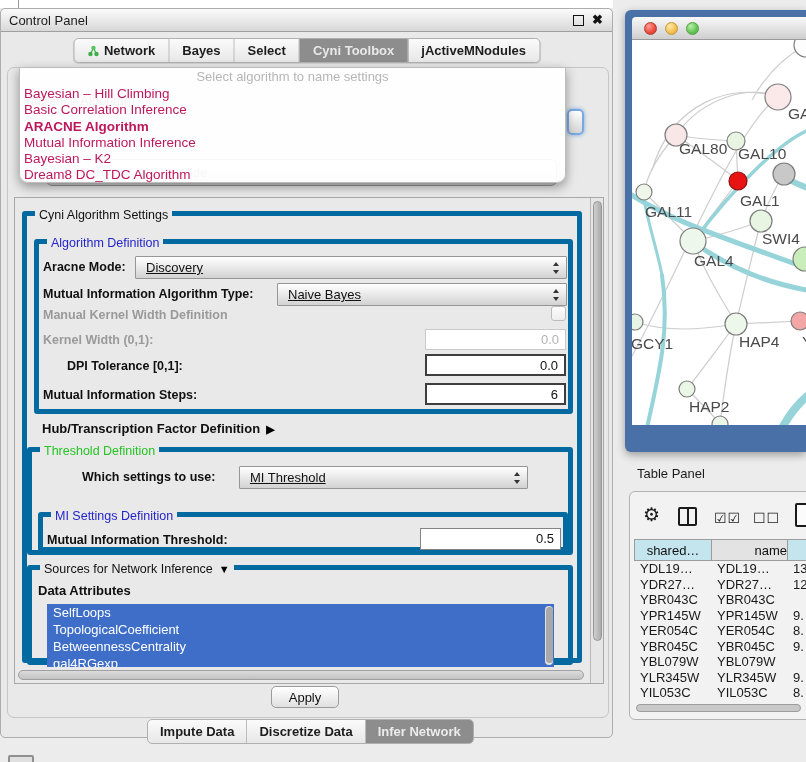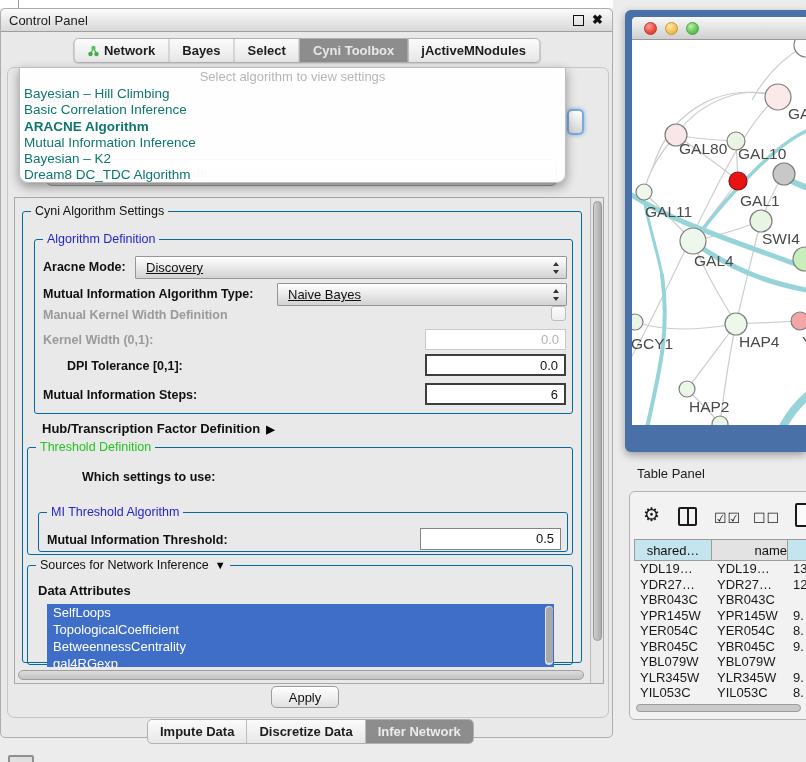--- a/index.html
+++ b/index.html
@@ -39,27 +39,27 @@
       box-sizing:border-box;font-size:13px;color:#8c8c8c;line-height:25px;padding-left:12px;}
   #combo-focus-frag{position:absolute;left:566px;top:100px;width:17px;height:26px;z-index:1;
       background:linear-gradient(#ffffff,#d5d5d5);border:2px solid #7aa9e0;border-radius:5px;
       box-shadow:0 0 4px #7aa9e0;box-sizing:border-box;}
 
   
   #dropdown{position:absolute;left:18px;top:58px;width:547px;height:116px;z-index:50;
       background:rgba(255,255,255,0.93);border:1px solid #bdbdbd;border-radius:0 0 9px 9px;
       box-shadow:0 4px 11px rgba(0,0,0,.38);box-sizing:border-box;}
   #dd-ph{height:18px;line-height:18px;text-align:center;font-size:13px;color:#b6b6b6;}
-  .dd-item{height:16.3px;line-height:16.3px;font-size:13.5px;color:#0f766e;padding-left:4px;white-space:nowrap;}
+  .dd-item{height:16.3px;line-height:16.3px;font-size:13.5px;color:#be185d;padding-left:4px;white-space:nowrap;}
   .dd-item.bold{font-weight:bold;}
 
   
   #scrollpane{position:absolute;left:13px;top:188px;width:590px;height:487px;
       border:1px solid #a8a8a8;box-sizing:border-box;background:#e9e9e9;}
-  .group{position:absolute;border:1px solid #0369a1;border-radius:3px;box-sizing:border-box;text-decoration:underline;}
+  .group{position:absolute;border:5px solid #0369a1;border-radius:3px;box-sizing:border-box;text-decoration:underline;}
   .gtitle{position:absolute;top:-8px;left:8px;background:#e9e9e9;padding:0 4px;font-size:12.5px;
       color:#111;white-space:nowrap;}
   .gtitle.blue{color:#2424cc;}
   .gtitle.green{color:#24c424;}
   #g-cyni{left:21px;top:202px;width:560px;height:452px;}
   #g-algdef{left:33px;top:230px;width:539px;height:175px;}
   #g-threshold{left:26px;top:438px;width:546px;height:108px;}
   #g-mithr{left:37px;top:503px;width:530px;height:40px;}
   #g-sources{left:26px;top:556px;width:546px;height:100px;}
 
@@ -199,21 +199,21 @@
           <span>jActiveMNodules</span>
         </span>
       </div>
     <div id="cp-content-border"></div>
 
     <div id="bg-group-title">Inference Algorithm</div>
     <div id="bg-combo"><span>galfiltered.sif default node</span></div>
     <div id="combo-focus-frag"></div>
 
     <div id="dropdown">
-      <div id="dd-ph">Select algorithm to view settings</div>
+      <div id="dd-ph">Select algorithm to name settings</div>
       <div id="dd-items">
           <div class="dd-item">Bayesian – Hill Climbing</div>
           <div class="dd-item">Basic Correlation Inference</div>
           <div class="dd-item bold">ARACNE Algorithm</div>
           <div class="dd-item">Mutual Information Inference</div>
           <div class="dd-item">Bayesian – K2</div>
           <div class="dd-item">Dream8 DC_TDC Algorithm</div>
         </div>
     </div>
 
@@ -243,23 +243,24 @@
 
     <span class="lbl" id="lbl-misteps">Mutual Information Steps:</span>
     <div class="field" id="field-misteps">6</div>
 
     <span class="lbl" id="hub-row"><span>Hub/Transcription Factor Definition</span><span class="tri">▶</span></span>
 
     <div class="group" id="g-threshold">
       <span class="gtitle green">Threshold Definition</span>
     </div>
     <span class="lbl" id="lbl-which">Which settings to use:</span>
+    <div class="combo" id="combo-which"><span>MI Threshold</span><span class="arr"></span></div>
 
     <div class="group" id="g-mithr">
-      <span class="gtitle blue">MI Threshold Algorithm</span>
+      <span class="gtitle blue">MI Settings Definition</span>
     </div>
     <span class="lbl" id="lbl-mithr">Mutual Information Threshold:</span>
     <div class="field" id="field-mithr">0.5</div>
 
     <div class="group" id="g-sources">
       <span class="gtitle"><span>Sources for Network Inference</span><span class="tri">▼</span></span>
     </div>
     <span class="lbl" id="lbl-dataattr">Data Attributes</span>
     <div id="attr-list">
         <div class="attr-item">SelfLoops</div>

